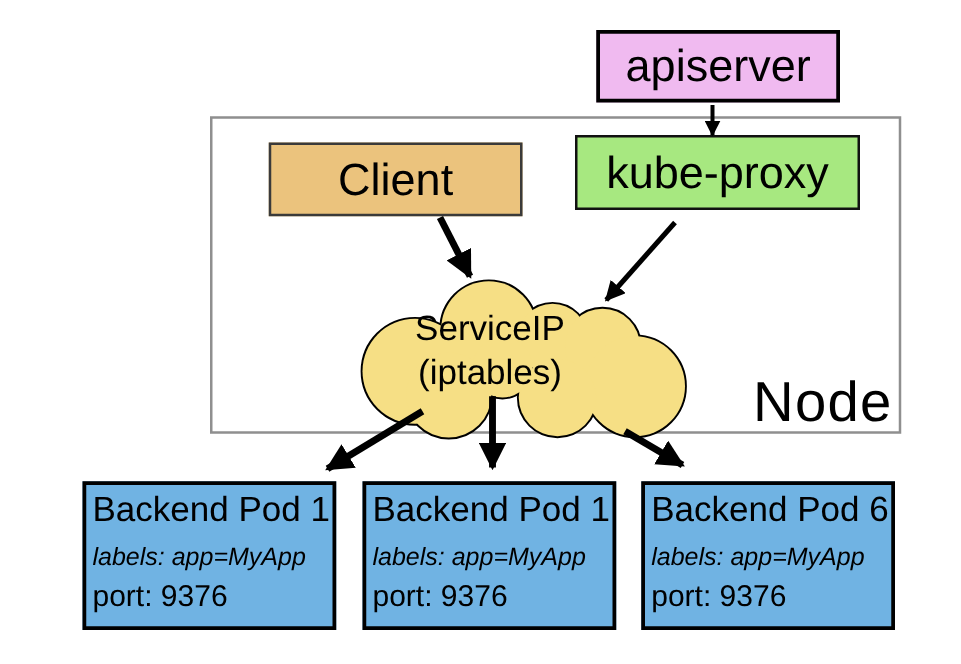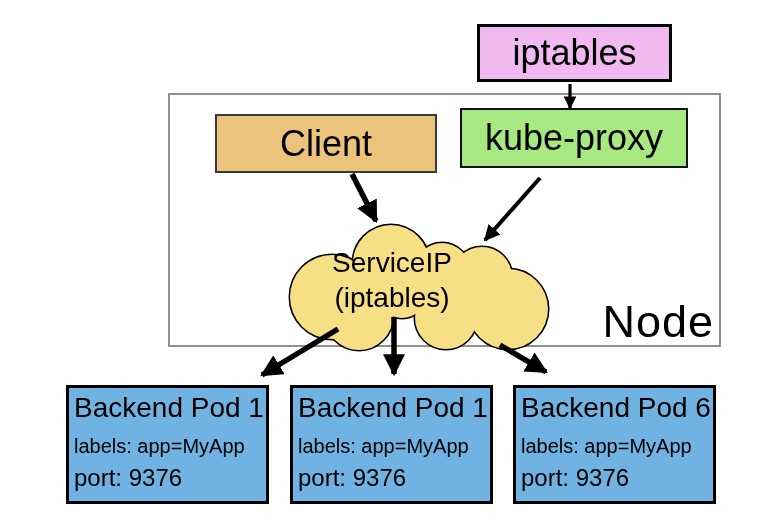--- a/index.html
+++ b/index.html
@@ -18,21 +18,21 @@
   }
   .node-label{
     position:absolute;right:5px;bottom:1px;
     font-size:45px;line-height:1.0;letter-spacing:1px;font-weight:400;
   }
   .apiserver-box{
     left:477px;top:24px;width:195px;height:58px;
     background:var(--apiserver-fill,#f0baf0);border:3px solid #000;
   }
   .client-box{
-    left:215px;top:114px;width:222px;height:59px;
+    left:215px;top:114px;width:203px;height:59px;
     background:var(--client-fill,#ebc37d);border:2px solid #3a3a3a;
   }
   .kube-proxy-box{
     left:460px;top:108px;width:228px;height:60px;
     background:var(--kube-proxy-fill,#a7e880);border:2px solid #111;
   }
   .cloud-svg{left:286px;top:221px;width:270px;height:132px;}
   .cloud-svg circle{fill:var(--cloud-fill,#f6df85);}
   .cloud-svg .outline{stroke:#000;stroke-width:3px;}
   .cloud-svg text{
@@ -41,34 +41,34 @@
   }
   .arrows{left:0;top:0;width:769px;height:531px;pointer-events:none;}
   .arrows line{stroke:var(--arrow,#000);}
   .pod{
     top:385px;width:203px;height:119px;
     background:var(--pod-fill,#70b3e3);border:3px solid #000;
     padding:4px 21px 0 5px;overflow:hidden;
   }
   .pod-1{left:66px;} .pod-2{left:290px;} .pod-3{left:513px;}
   .pod-title{font-size:28px;line-height:1.15;white-space:nowrap;}
-  .pod-labels{font-size:20px;line-height:1.2;margin-top:10px;white-space:nowrap;}
+  .pod-labels{font-size:20px;line-height:1.2;margin-top:10px;white-space:nowrap;font-style:italic;}
   .pod-port{font-size:24px;line-height:1.2;margin-top:6px;white-space:nowrap;}
 </style>
 </head>
 <body>
 
 <div class="canvas">
 
   <div class="abs node-box">
     <div class="node-label">Node</div>
   </div>
 
   <div class="abs labelbox apiserver-box">
-    <span>iptables</span>
+    <span>apiserver</span>
   </div>
 
   <div class="abs labelbox client-box">
     <span>Client</span>
   </div>
 
   <div class="abs labelbox kube-proxy-box">
     <span>kube-proxy</span>
   </div>
 

